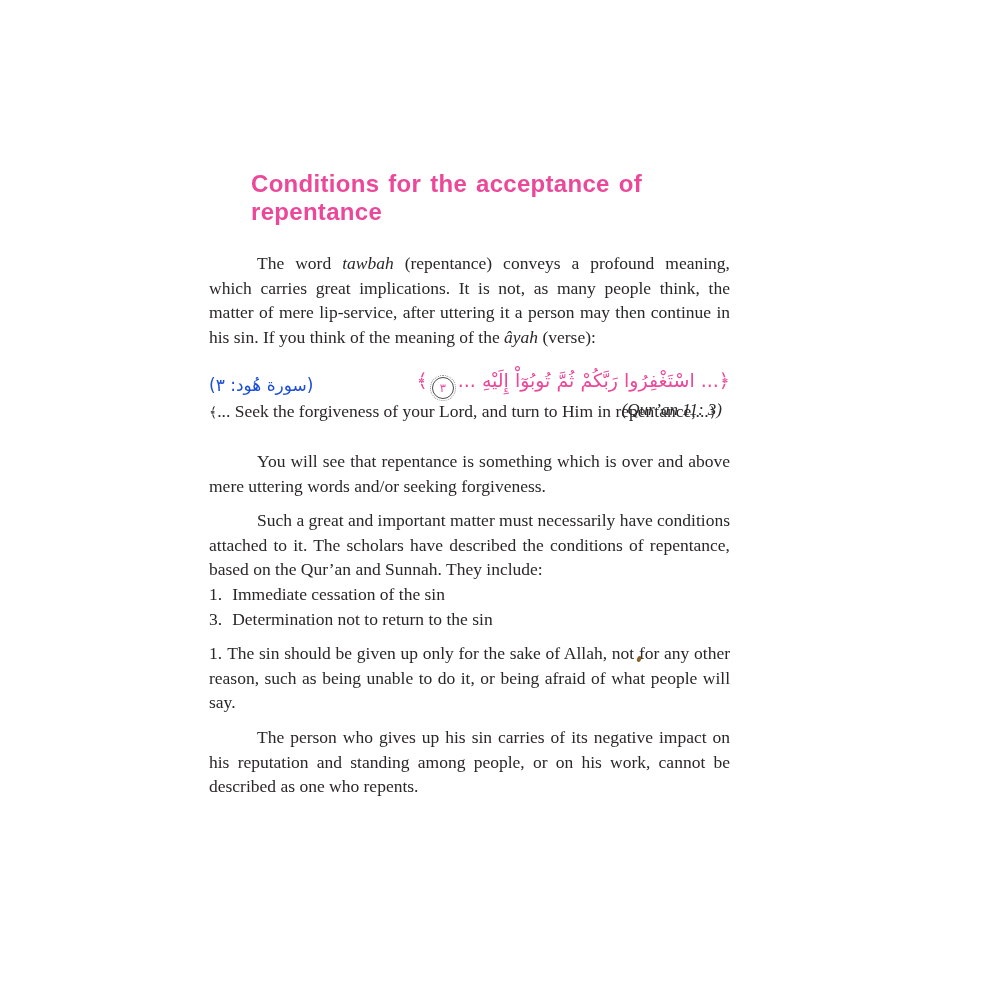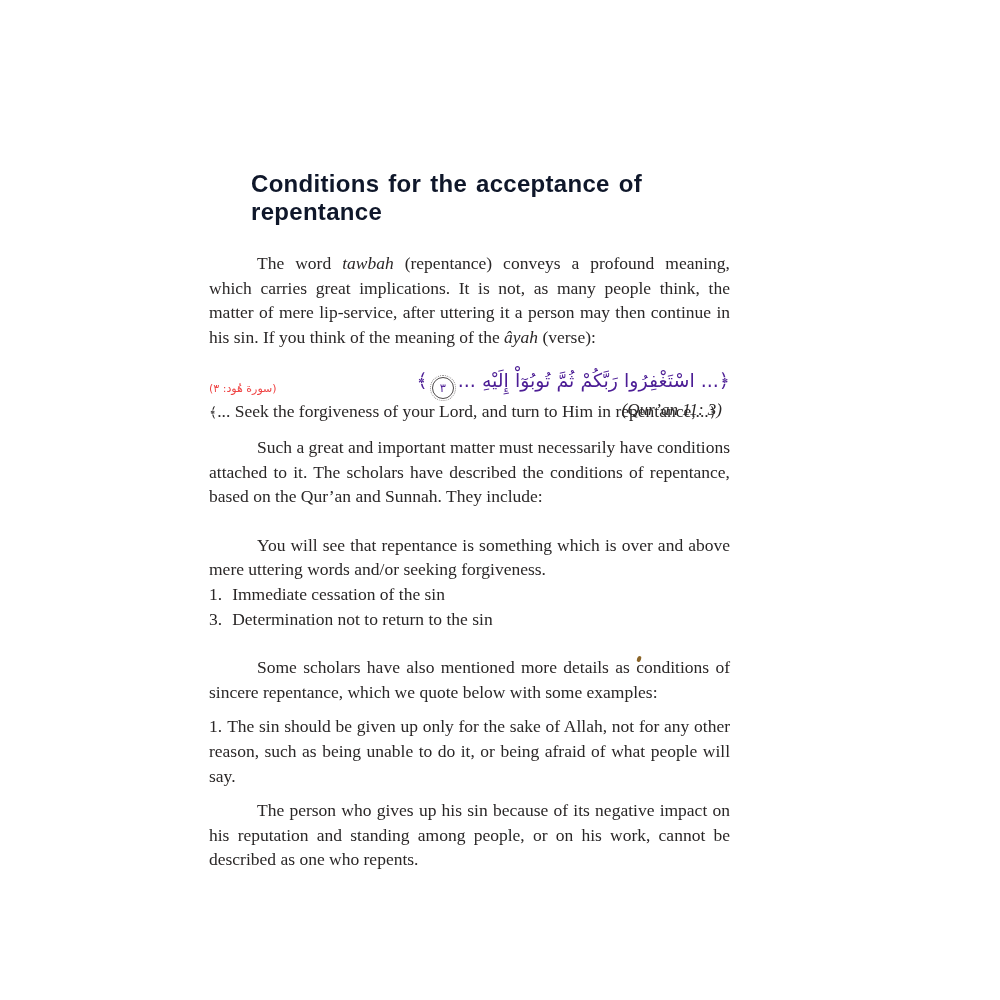--- a/index.html
+++ b/index.html
@@ -21,21 +21,21 @@
     top: 170px;
     width: 521px;
   }
   .chapter-title {
     font-family: "Liberation Sans", sans-serif;
     font-weight: bold;
     font-size: 24px;
     line-height: 27.5px;
     letter-spacing: 0.3px;
     word-spacing: 2px;
-    color: #0f172a;
+    color: #ec4899;
     margin: 0 0 0 42px;
     width: 440px;
   }
   p.body {
     font-size: 17.5px;
     line-height: 24.6px;
     text-align: justify;
     margin: 24px 0 0 0;
     color: #2a2727;
   }
@@ -46,33 +46,33 @@
 
   .verse-row {
     display: flex;
     justify-content: space-between;
     align-items: flex-end;
     margin-top: 8px;
     height: 42px;
   }
   .surah-ref {
     font-family: "DejaVu Sans", sans-serif;
-    font-size: 11px;
+    font-size: 17px;
     direction: rtl;
-    color: #ef4444;
+    color: #1d4ed8;
     padding-bottom: 4px;
     white-space: nowrap;
   }
   .arabic-verse {
     font-family: "DejaVu Sans", sans-serif;
     font-size: 19px;
     direction: rtl;
     unicode-bidi: embed;
     line-height: 38px;
-    color: #4c1d95;
+    color: #ec4899;
     white-space: nowrap;
   }
   .ayah-circle {
     display: inline-block;
     width: 20px;
     height: 20px;
     line-height: 20px;
     border: 1px solid #4c4848;
     border-radius: 50%;
     outline: 1px dotted #8d8888;
@@ -129,29 +129,28 @@
 
   <p class="body indent mt26"><span>The word </span><em>tawbah</em><span> (repentance) conveys a profound meaning, which carries great implications. It is not, as many people think, the matter of mere lip-service, after uttering it a person may then continue in his sin. If you think of the meaning of the </span><em>âyah</em><span> (verse):</span></p>
 
   <div class="verse-row">
     <span class="surah-ref" dir="rtl">(سورة هُود: ٣)</span>
     <span class="arabic-verse" dir="rtl"><span>﴿</span><span>... اسْتَغْفِرُوا رَبَّكُمْ ثُمَّ تُوبُوٓاْ إِلَيْهِ ...</span><span class="ayah-circle">٣</span><span>﴾</span></span>
   </div>
 
   <div class="translation"><span class="ornate-mark">﴾</span><span>... Seek the forgiveness of your Lord, and turn to Him in repentance,...</span><span class="ornate-mark">﴿</span><span class="quran-ref">(Qur’an 11: 3)</span></div>
 
+  <p class="body indent">You will see that repentance is something which is over and above mere uttering words and/or seeking forgiveness.</p>
+
   <p class="body indent mt10">Such a great and important matter must necessarily have conditions attached to it. The scholars have described the conditions of repentance, based on the Qur’an and Sunnah. They include:</p>
-
-  <p class="body indent">You will see that repentance is something which is over and above mere uttering words and/or seeking forgiveness.</p>
 
   <div class="cond-list">
     <div class="cond-item"><span class="num">1.</span><span>Immediate cessation of the sin</span></div>
     <div class="cond-item"><span class="num">3.</span><span>Determination not to return to the sin</span></div>
   </div>
 
-  <p class="body indent">Some scholars have also mentioned more details as conditions of sincere repentance, which we quote below with some examples:</p>
 
   <p class="body detail-para mt10"><span class="num">1.</span><span>The sin should be given up only for the sake of Allah, not for any other reason, such as being unable to do it, or being afraid of what people will say.</span></p>
 
-  <p class="body indent mt10">The person who gives up his sin because of its negative impact on his reputation and standing among people, or on his work, cannot be described as one who repents.</p>
+  <p class="body indent mt10">The person who gives up his sin carries of its negative impact on his reputation and standing among people, or on his work, cannot be described as one who repents.</p>
 
   <span class="speck"></span>
 </div>
 
 </body></html>

